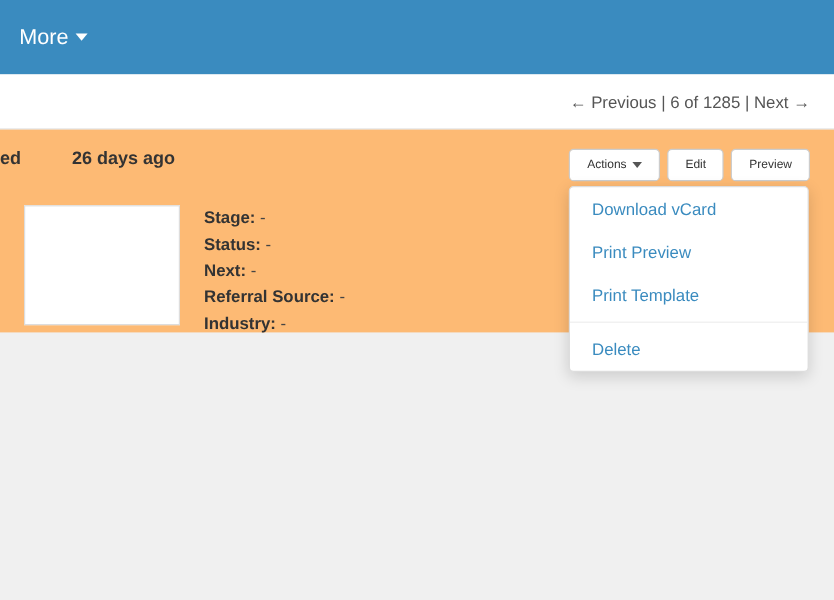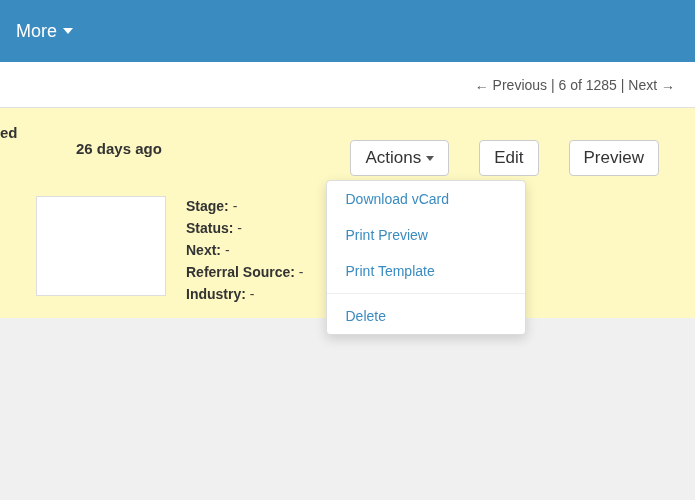--- a/index.html
+++ b/index.html
@@ -52,22 +52,22 @@
       color: #555;
       font-size: 14px;
     }
     .nav-links a {
       color: #555;
       text-decoration: none;
     }
 
     
     .main-content {
-      background: #fef9c3;
-      padding: 16px;
+      background: #fdba74;
+      padding: 0;
       position: relative;
     }
 
     
     .contact-row {
       display: flex;
       align-items: flex-start;
       padding: 16px 20px 0 20px;
       gap: 20px;
     }
@@ -94,26 +94,25 @@
       margin-left: auto;
       display: flex;
       align-items: center;
       gap: 6px;
       position: relative;
     }
 
     .btn {
       padding: 7px 14px;
       border-radius: 4px;
-      font-size: 17px;
+      font-size: 10px;
       cursor: pointer;
       border: 1px solid #ccc;
       background: white;
       color: #333;
-      margin-left: 24px;
     }
     .btn-actions {
       background: white;
       border: 1px solid #ccc;
       display: flex;
       align-items: center;
       gap: 5px;
     }
     .btn-actions .caret {
       border-top: 5px solid #555;

